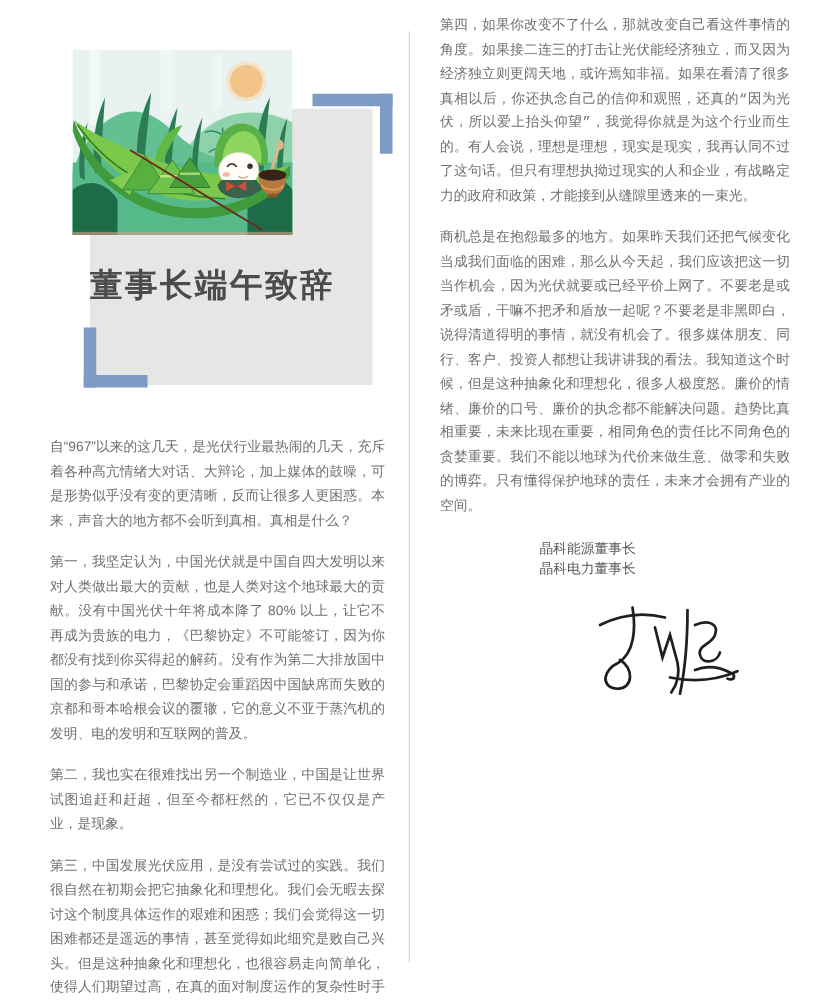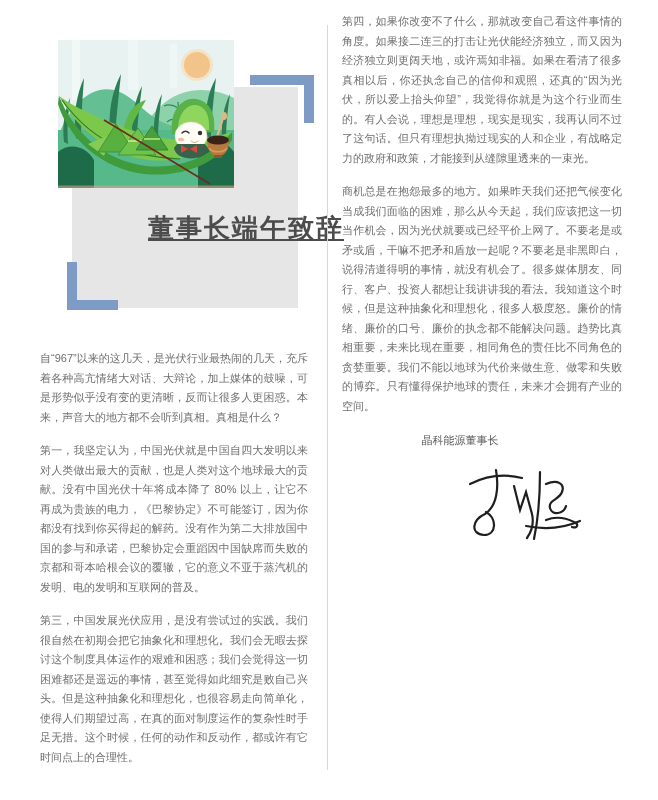--- a/index.html
+++ b/index.html
@@ -1,32 +1,32 @@
 <!DOCTYPE html>
 <html><head>
 <meta charset="utf-8">
 <style>
   html,body { margin:0; padding:0; background:#ffffff; }
   body { width:658px; height:800px; font-family:"Liberation Sans","DejaVu Sans",sans-serif; }
   .page { position:relative; width:658px; height:800px; background:#fff; overflow:hidden; }
 
   
   .title-card { position:absolute; left:72px; top:87px; width:226px; height:221px; background:#e6e6e6; }
-  .page-title { position:absolute; left:72px; top:211px; width:272px; text-align:right;
-                font-size:26px; font-weight:600; letter-spacing:2px; color:#4c4c4c;text-decoration:underline; }
+  .page-title { position:absolute; left:72px; top:211px; width:272px; text-align:left;
+                font-size:26px; font-weight:600; letter-spacing:2px; color:#4c4c4c; }
   .bracket-tr { position:absolute; left:250px; top:75px; width:64px; height:48px;
                 border-top:10px solid #7d9bc5; border-right:10px solid #7d9bc5; box-sizing:border-box; }
   .bracket-bl { position:absolute; left:67px; top:262px; width:51px; height:48px;
                 border-left:10px solid #7d9bc5; border-bottom:10px solid #7d9bc5; box-sizing:border-box; }
   .illustration { position:absolute; left:58px; top:40px; width:176px; height:148px; display:block; }
 
   
   .divider { position:absolute; left:327px; top:25px; width:1px; height:745px; background:#d8d8d8; }
   .col-left  { position:absolute; left:40px;  top:349px; width:268px; }
-  .col-right { position:absolute; left:342px; top:12px;  width:280px; }
+  .col-right { position:absolute; left:352px; top:12px;  width:280px;font-family:Liberation Mono, monospace; }
   p.body { font-size:11px; line-height:19.5px; color:#6f6f6f; text-align:justify;
            text-justify:inter-ideograph; margin:0 0 14px 0; }
   p.body:last-child { margin-bottom:0; }
 
   
   .sig-block { margin-top:16px; padding-right:44px; text-align:center;
                font-size:11px; line-height:16px; color:#595959; }
   .sig-svg { display:block; width:122px; height:80px; margin:14px 38px 0 auto; }
 </style>
 </head>
@@ -114,29 +114,31 @@
     <rect x="0" y="145.5" width="176" height="2.5" fill="#d9a08a" opacity="0.6"></rect>
   </svg>
 
   <div class="page-title">董事长端午致辞</div>
 
   <div class="divider"></div>
 
   <div class="col-left">
     <p class="body">自“967”以来的这几天，是光伏行业最热闹的几天，充斥着各种高亢情绪大对话、大辩论，加上媒体的鼓噪，可是形势似乎没有变的更清晰，反而让很多人更困惑。本来，声音大的地方都不会听到真相。真相是什么？</p>
     <p class="body">第一，我坚定认为，中国光伏就是中国自四大发明以来对人类做出最大的贡献，也是人类对这个地球最大的贡献。没有中国光伏十年将成本降了 80% 以上，让它不再成为贵族的电力，《巴黎协定》不可能签订，因为你都没有找到你买得起的解药。没有作为第二大排放国中国的参与和承诺，巴黎协定会重蹈因中国缺席而失败的京都和哥本哈根会议的覆辙，它的意义不亚于蒸汽机的发明、电的发明和互联网的普及。</p>
+    <p class="body">第二，我也实在很难找出另一个制造业，中国是让世界试图追赶和赶超，但至今都枉然的，它已不仅仅是产业，是现象。</p>
     <p class="body">第三，中国发展光伏应用，是没有尝试过的实践。我们很自然在初期会把它抽象化和理想化。我们会无暇去探讨这个制度具体运作的艰难和困惑；我们会觉得这一切困难都还是遥远的事情，甚至觉得如此细究是败自己兴头。但是这种抽象化和理想化，也很容易走向简单化，使得人们期望过高，在真的面对制度运作的复杂性时手足无措。这个时候，任何的动作和反动作，都或许有它时间点上的合理性。</p>
   </div>
 
   <div class="col-right">
     <p class="body">第四，如果你改变不了什么，那就改变自己看这件事情的角度。如果接二连三的打击让光伏能经济独立，而又因为经济独立则更阔天地，或许焉知非福。如果在看清了很多真相以后，你还执念自己的信仰和观照，还真的“因为光伏，所以爱上抬头仰望”，我觉得你就是为这个行业而生的。有人会说，理想是理想，现实是现实，我再认同不过了这句话。但只有理想执拗过现实的人和企业，有战略定力的政府和政策，才能接到从缝隙里透来的一束光。</p>
     <p class="body">商机总是在抱怨最多的地方。如果昨天我们还把气候变化当成我们面临的困难，那么从今天起，我们应该把这一切当作机会，因为光伏就要或已经平价上网了。不要老是或矛或盾，干嘛不把矛和盾放一起呢？不要老是非黑即白，说得清道得明的事情，就没有机会了。很多媒体朋友、同行、客户、投资人都想让我讲讲我的看法。我知道这个时候，但是这种抽象化和理想化，很多人极度怒。廉价的情绪、廉价的口号、廉价的执念都不能解决问题。趋势比真相重要，未来比现在重要，相同角色的责任比不同角色的贪婪重要。我们不能以地球为代价来做生意、做零和失败的博弈。只有懂得保护地球的责任，未来才会拥有产业的空间。</p>
 
     <div class="sig-block">
       <div>晶科能源董事长</div>
+      <div>晶科电力董事长</div>
     </div>
 
     <svg class="sig-svg" viewBox="0 0 122 80" aria-hidden="true">
       <g fill="none" stroke="#1f1f1f" stroke-width="2.2" stroke-linecap="round">
         <path d="M8,22 C26,13 44,12 60,16"></path>
         <path d="M34,8 C37,26 35,44 23,52 C10,58 8,72 22,73 C35,73 35,56 24,50"></path>
         <path d="M52,24 L58,48 L64,30 L70,52 C72,61 70,69 65,76"></path>
         <path d="M78,10 C78,34 76,58 72,77"></path>
         <path d="M84,22 C96,17 103,22 100,30 C97,38 86,38 88,46 C90,54 102,52 104,44"></path>
         <path d="M84,58 C94,54 104,56 112,60 C117,62 116,67 110,65"></path>

